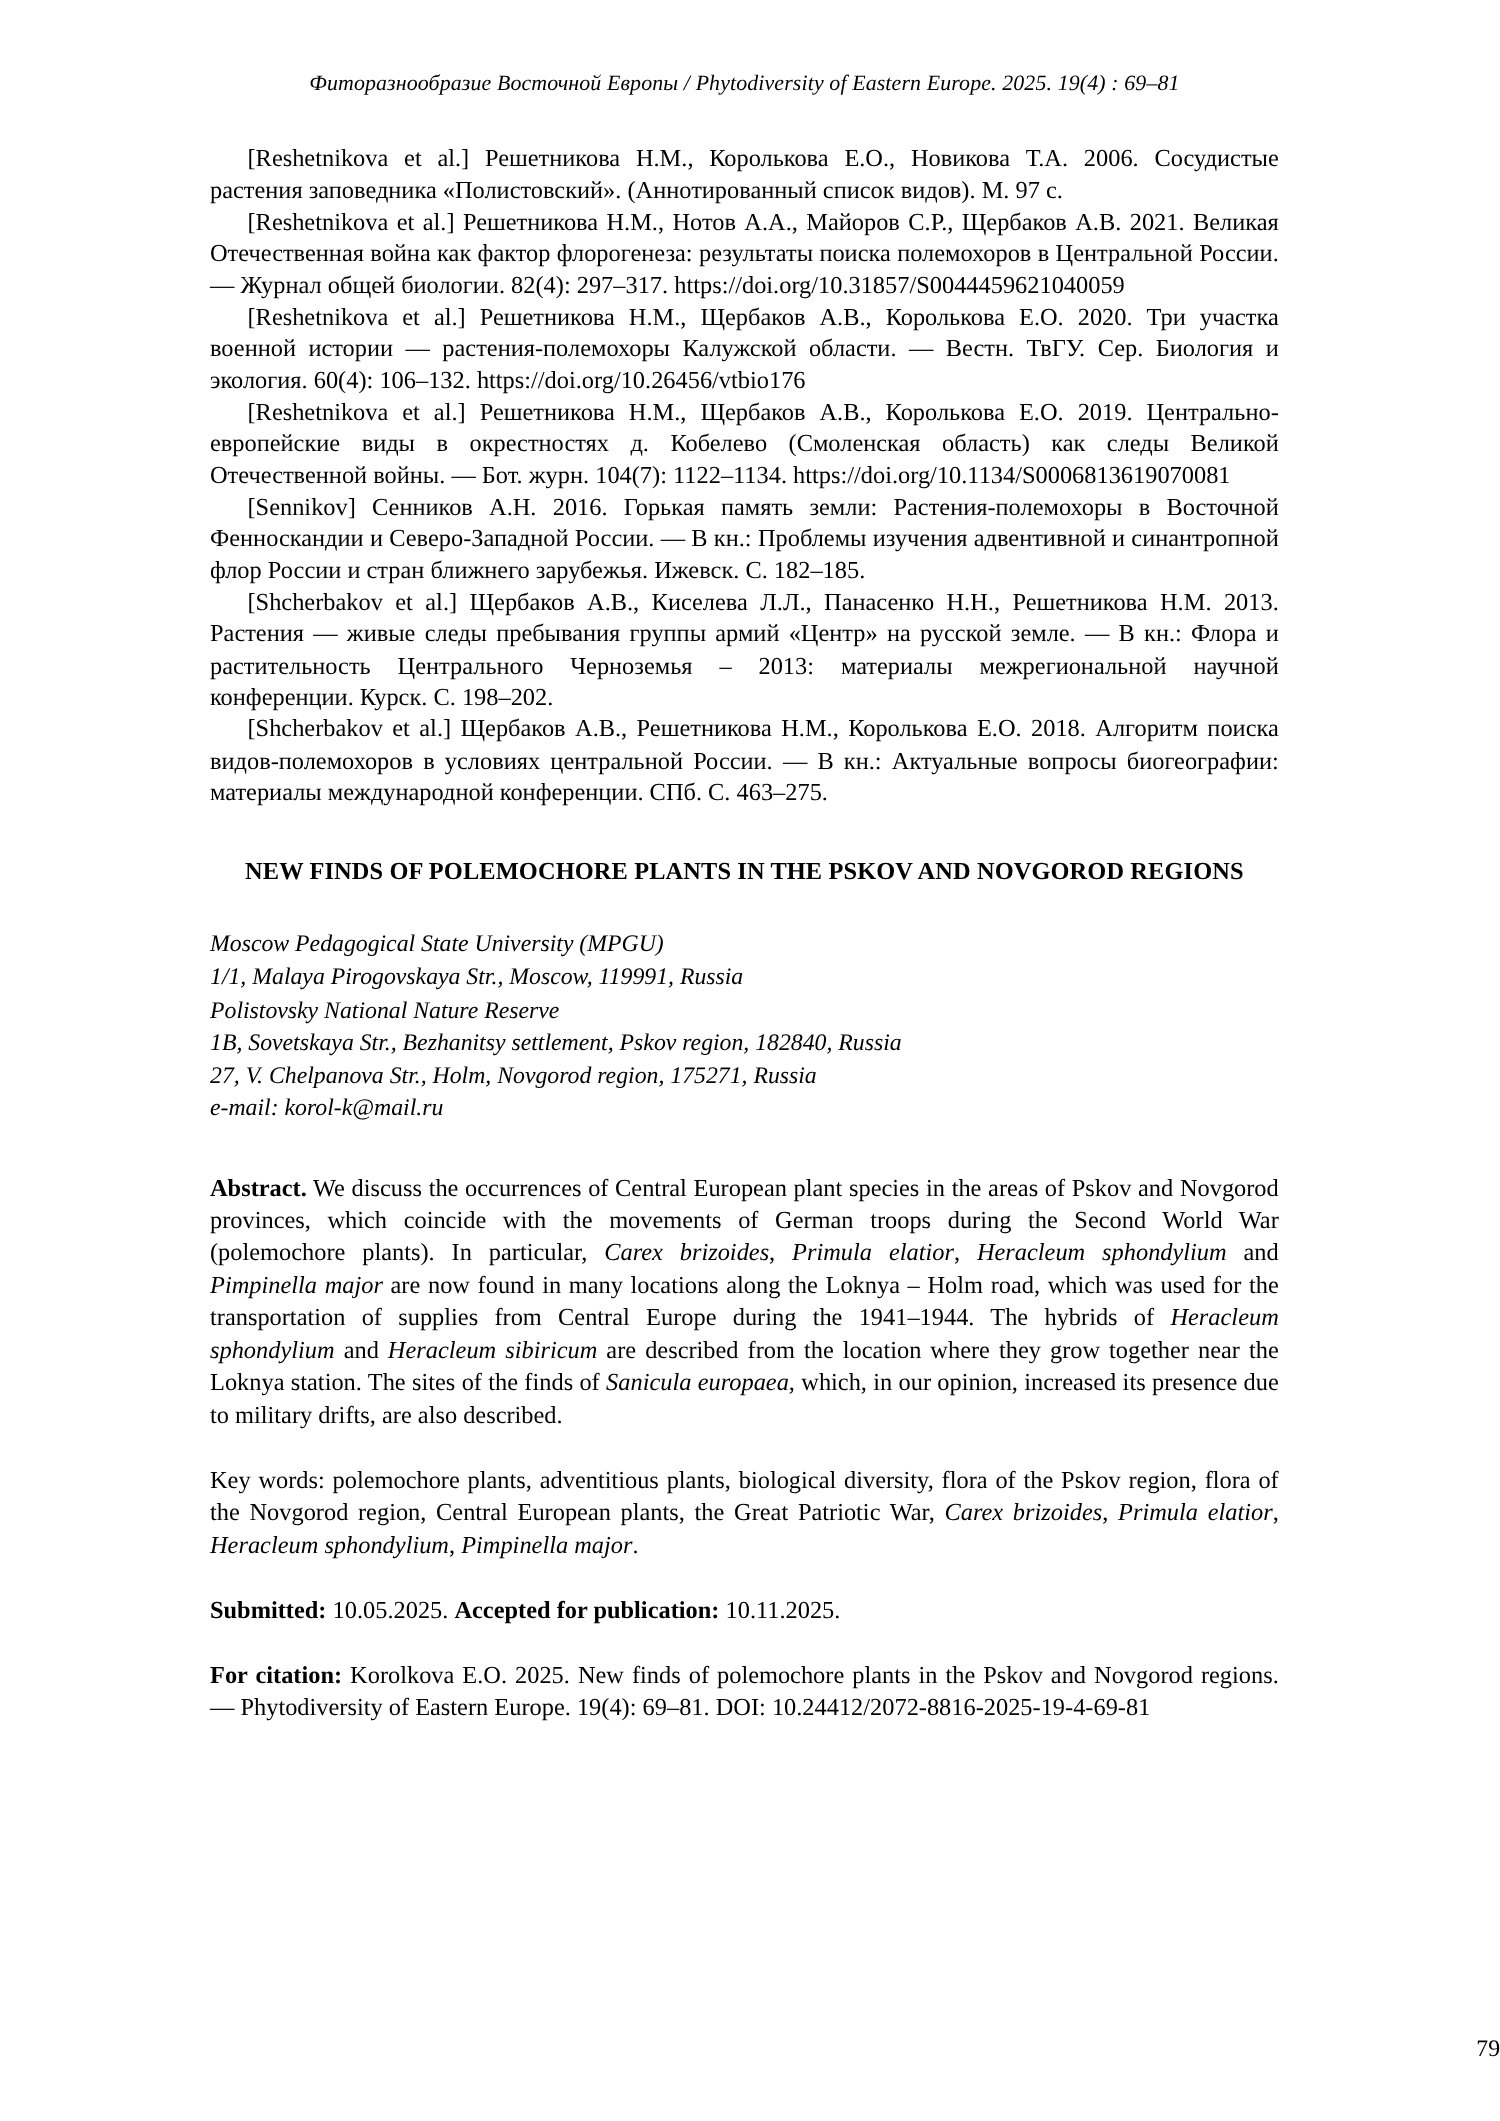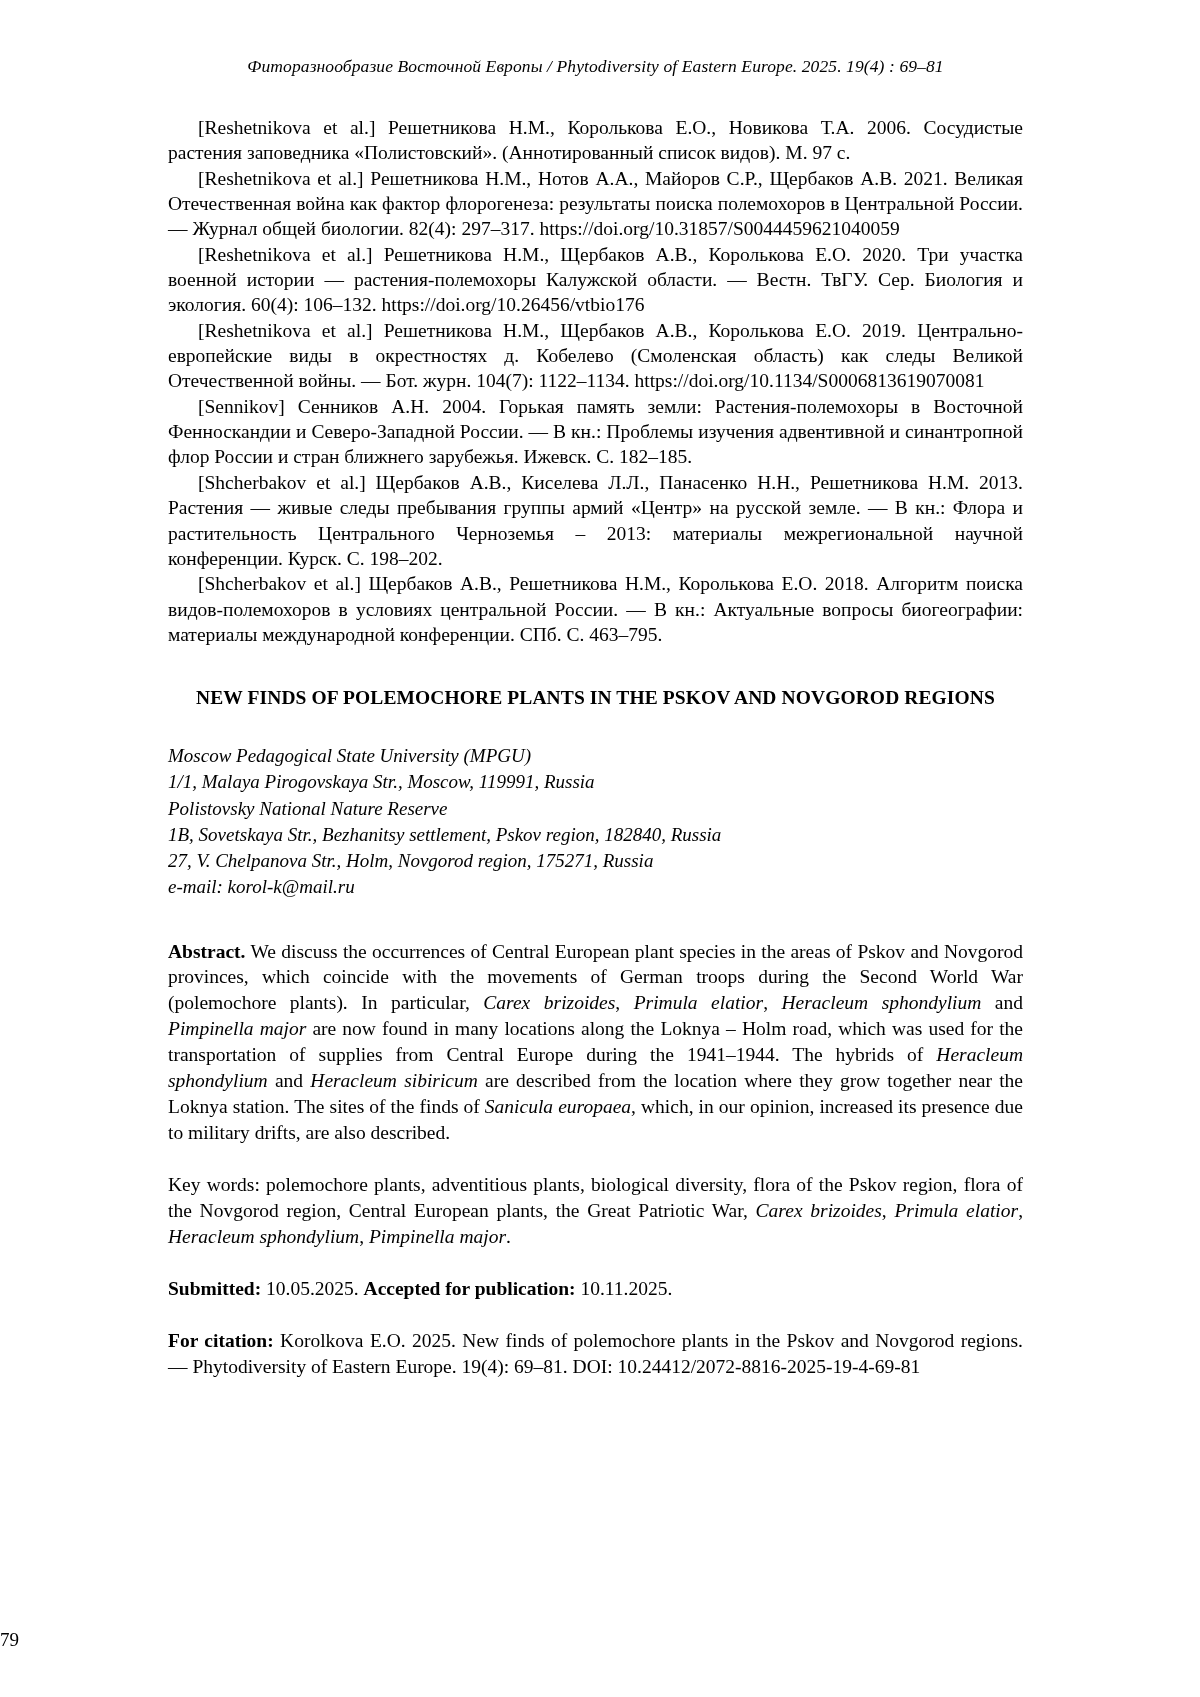--- a/index.html
+++ b/index.html
@@ -84,39 +84,39 @@
     text-align: justify;
     margin-top: 26px;
   }
   i { font-style: italic; margin-top: 21px; }
   b { font-weight: bold; }
   .page-number {
     position: absolute;
     bottom: 46px;
     left: 0;
     width: 1200px;
-    text-align: left;
+    text-align: right;
     font-size: 19px;
   }
 </style>
 </head>
 <body>
 
 <div class="page">
 
   <div class="running-head">Фиторазнообразие Восточной Европы / Phytodiversity of Eastern Europe. 2025. 19(4) : 69–81</div>
 
   <div class="refs">
     <p>[Reshetnikova et al.] Решетникова Н.М., Королькова Е.О., Новикова Т.А. 2006. Сосудистые растения заповедника «Полистовский». (Аннотированный список видов). М. 97 с.</p>
     <p>[Reshetnikova et al.] Решетникова Н.М., Нотов А.А., Майоров С.Р., Щербаков А.В. 2021. Великая Отечественная война как фактор флорогенеза: результаты поиска полемохоров в Центральной России. — Журнал общей биологии. 82(4): 297–317. https://doi.org/10.31857/S0044459621040059</p>
     <p>[Reshetnikova et al.] Решетникова Н.М., Щербаков А.В., Королькова Е.О. 2020. Три участка военной истории — растения-полемохоры Калужской области. — Вестн. ТвГУ. Сер. Биология и экология. 60(4): 106–132. https://doi.org/10.26456/vtbio176</p>
     <p>[Reshetnikova et al.] Решетникова Н.М., Щербаков А.В., Королькова Е.О. 2019. Центрально-европейские виды в окрестностях д. Кобелево (Смоленская область) как следы Великой Отечественной войны. — Бот. журн. 104(7): 1122–1134. https://doi.org/10.1134/S0006813619070081</p>
-    <p>[Sennikov] Сенников А.Н. 2004. Горькая память земли: Растения-полемохоры в Восточной Фенноскандии и Северо-Западной России. — В кн.: Проблемы изучения адвентивной и синантропной флор России и стран ближнего зарубежья. Ижевск. С. 182–185.</p>
+    <p>[Sennikov] Сенников А.Н. 2016. Горькая память земли: Растения-полемохоры в Восточной Фенноскандии и Северо-Западной России. — В кн.: Проблемы изучения адвентивной и синантропной флор России и стран ближнего зарубежья. Ижевск. С. 182–185.</p>
     <p>[Shcherbakov et al.] Щербаков А.В., Киселева Л.Л., Панасенко Н.Н., Решетникова Н.М. 2013. Растения — живые следы пребывания группы армий «Центр» на русской земле. — В кн.: Флора и растительность Центрального Черноземья – 2013: материалы межрегиональной научной конференции. Курск. С. 198–202.</p>
-    <p>[Shcherbakov et al.] Щербаков А.В., Решетникова Н.М., Королькова Е.О. 2018. Алгоритм поиска видов-полемохоров в условиях центральной России. — В кн.: Актуальные вопросы биогеографии: материалы международной конференции. СПб. С. 463–795.</p>
+    <p>[Shcherbakov et al.] Щербаков А.В., Решетникова Н.М., Королькова Е.О. 2018. Алгоритм поиска видов-полемохоров в условиях центральной России. — В кн.: Актуальные вопросы биогеографии: материалы международной конференции. СПб. С. 463–275.</p>
   </div>
 
   <div class="title-en">NEW FINDS OF POLEMOCHORE PLANTS IN THE PSKOV AND NOVGOROD REGIONS</div>
 
 
   <div class="affil">
     <div>Moscow Pedagogical State University (MPGU)</div>
     <div>1/1, Malaya Pirogovskaya Str., Moscow, 119991, Russia</div>
     <div>Polistovsky National Nature Reserve</div>
     <div>1B, Sovetskaya Str., Bezhanitsy settlement, Pskov region, 182840, Russia</div>

